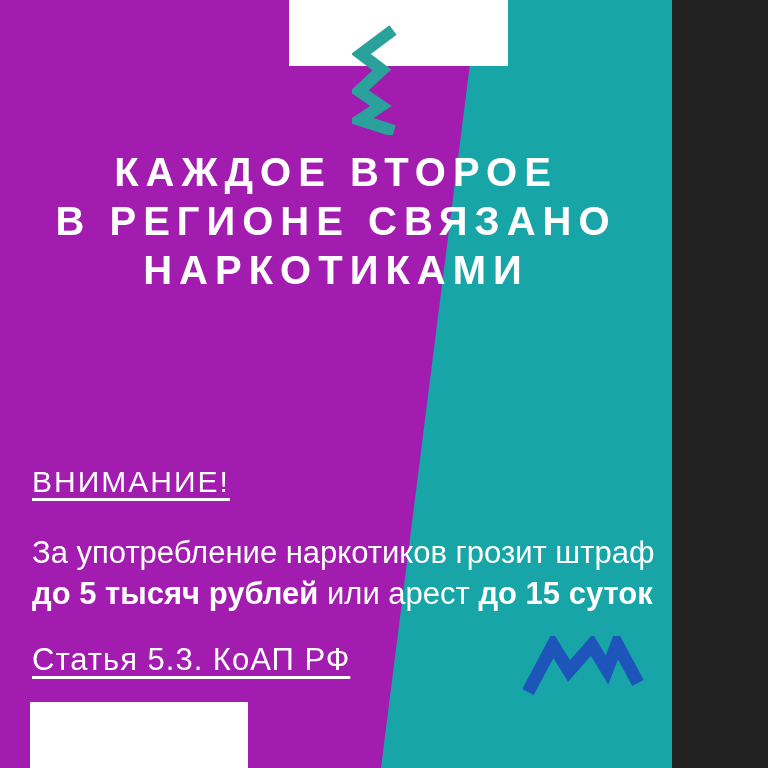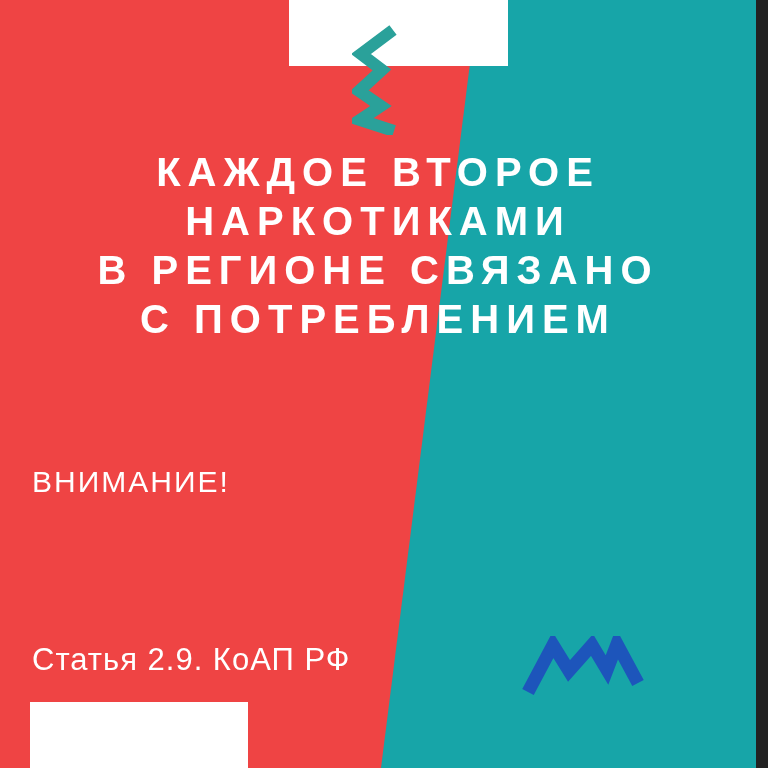--- a/index.html
+++ b/index.html
@@ -1,21 +1,21 @@
 <!DOCTYPE html>
 <html><head>
 <meta charset="utf-8">
 <style>
   html,body { margin:0; padding:0; background:#222; }
   .poster {
     position: relative;
-    width: 756px;
+    width: 672px;
     height: 768px;
     overflow: hidden;
-    background: #ef4444;
+    background: #a21caf;
     font-family: "Liberation Sans", "DejaVu Sans", sans-serif;
     color: #ffffff;
   }
   .teal-panel {
     position: absolute;
     inset: 0;
     background: #17a5a8;
     clip-path: polygon(478px 0, 768px 0, 768px 768px, 381px 768px);
   }
   .white-block-top {
@@ -52,20 +52,21 @@
   }
   .attention {
     position: absolute;
     left: 32px; top: 463px;
     font-size: 30px;
     line-height: 38px;
     letter-spacing: 2px;
     font-weight: 400;
   }
   .underlined {
+    text-decoration: underline;
     text-underline-offset: 6px;
     text-decoration-thickness: 3px;
   }
   .warning {
     position: absolute;
     left: 32px; top: 532px;
     margin: 0;
     font-size: 31px;
     line-height: 41px;
     font-weight: 400;
@@ -91,32 +92,35 @@
   <div class="white-block-top"></div>
 
   <span class="zigzag-top">
     <svg width="48" height="110" viewBox="0 0 48 110">
       <polyline points="41,5 9,29 30,45 7,66 29,81 8,95 42,106" fill="none" stroke="#2aa19a" stroke-width="12" stroke-linecap="butt" stroke-linejoin="miter"></polyline>
     </svg>
   </span>
 
   <h1 class="heading">
     <div>КАЖДОЕ ВТОРОЕ</div>
+    <div>В РЕГИОНЕ СВЯЗАНО</div>
     <div>НАРКОТИКАМИ</div>
-    <div>В РЕГИОНЕ СВЯЗАНО</div>
-    <div>С ПОТРЕБЛЕНИЕМ</div>
   </h1>
 
   <div class="attention">
     <span class="underlined">ВНИМАНИЕ!</span>
   </div>
 
+  <p class="warning">
+    <span>За употребление наркотиков грозит штраф</span><br>
+    <strong>до 5 тысяч рублей</strong><span> или арест </span><strong>до 15 суток</strong>
+  </p>
 
   <div class="law-reference">
-    <span class="underlined">Статья 2.9. КоАП РФ</span>
+    <span class="underlined">Статья 5.3. КоАП РФ</span>
   </div>
 
   <span class="zigzag-bottom">
     <svg width="126" height="62" viewBox="0 0 126 62">
       <polyline points="8,56 33,9 49,35 72,9 87,34 97,8 118,47" fill="none" stroke="#1d55bb" stroke-width="13" stroke-linecap="butt" stroke-linejoin="miter"></polyline>
     </svg>
   </span>
 
   <div class="white-block-bottom"></div>
 

